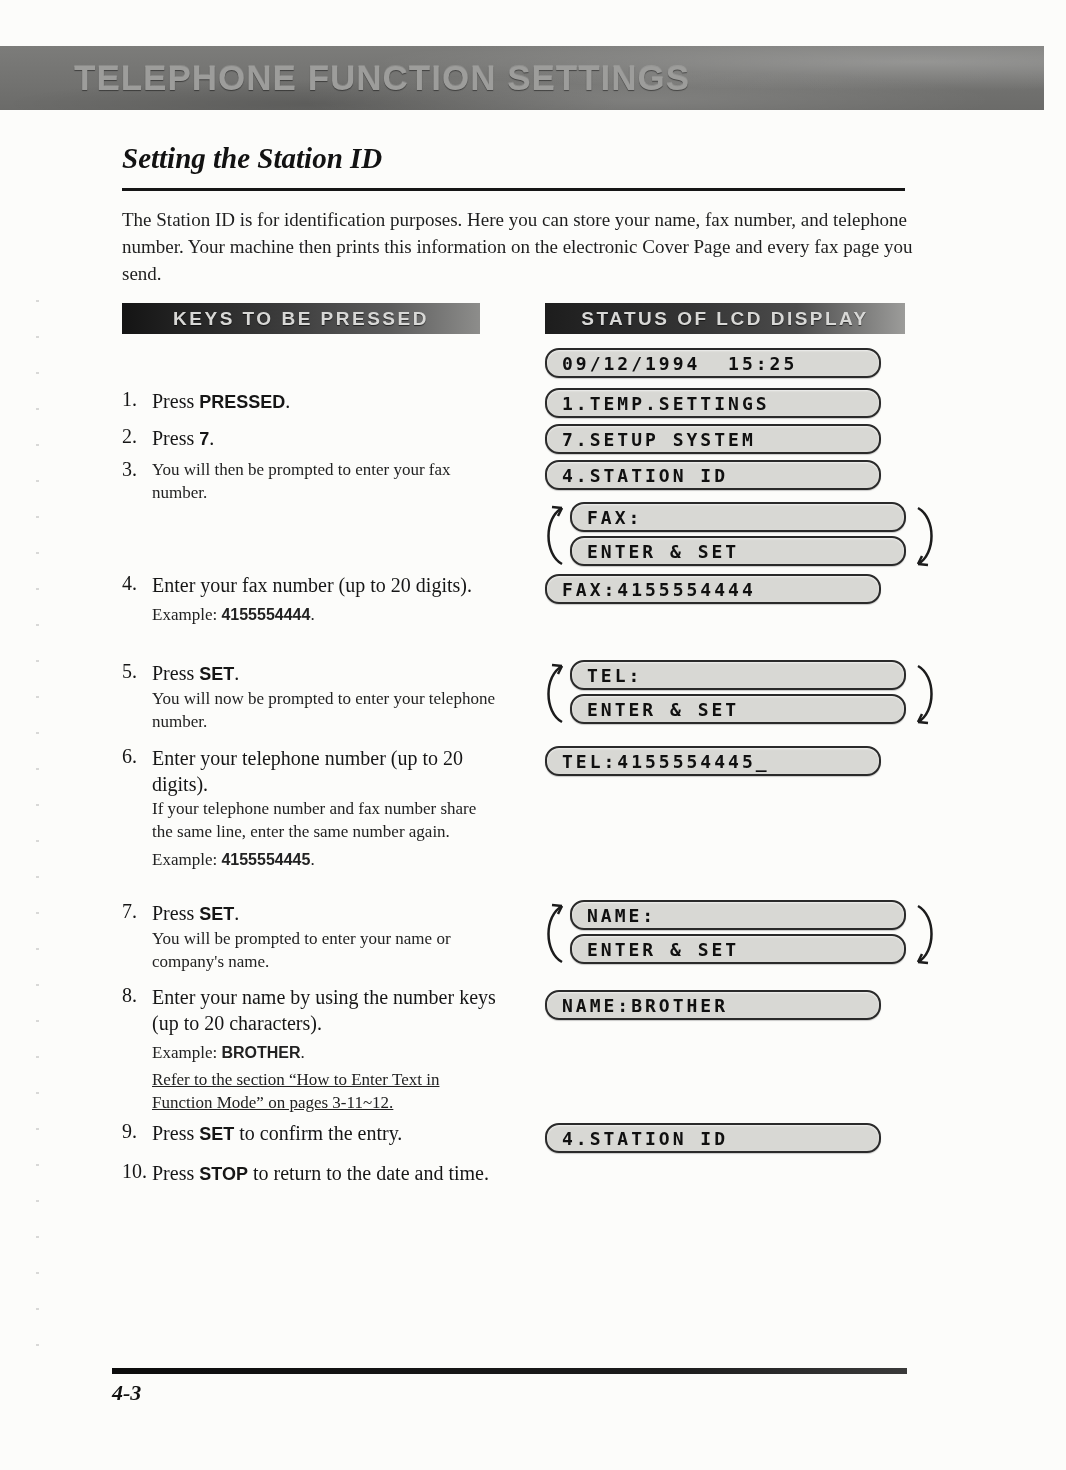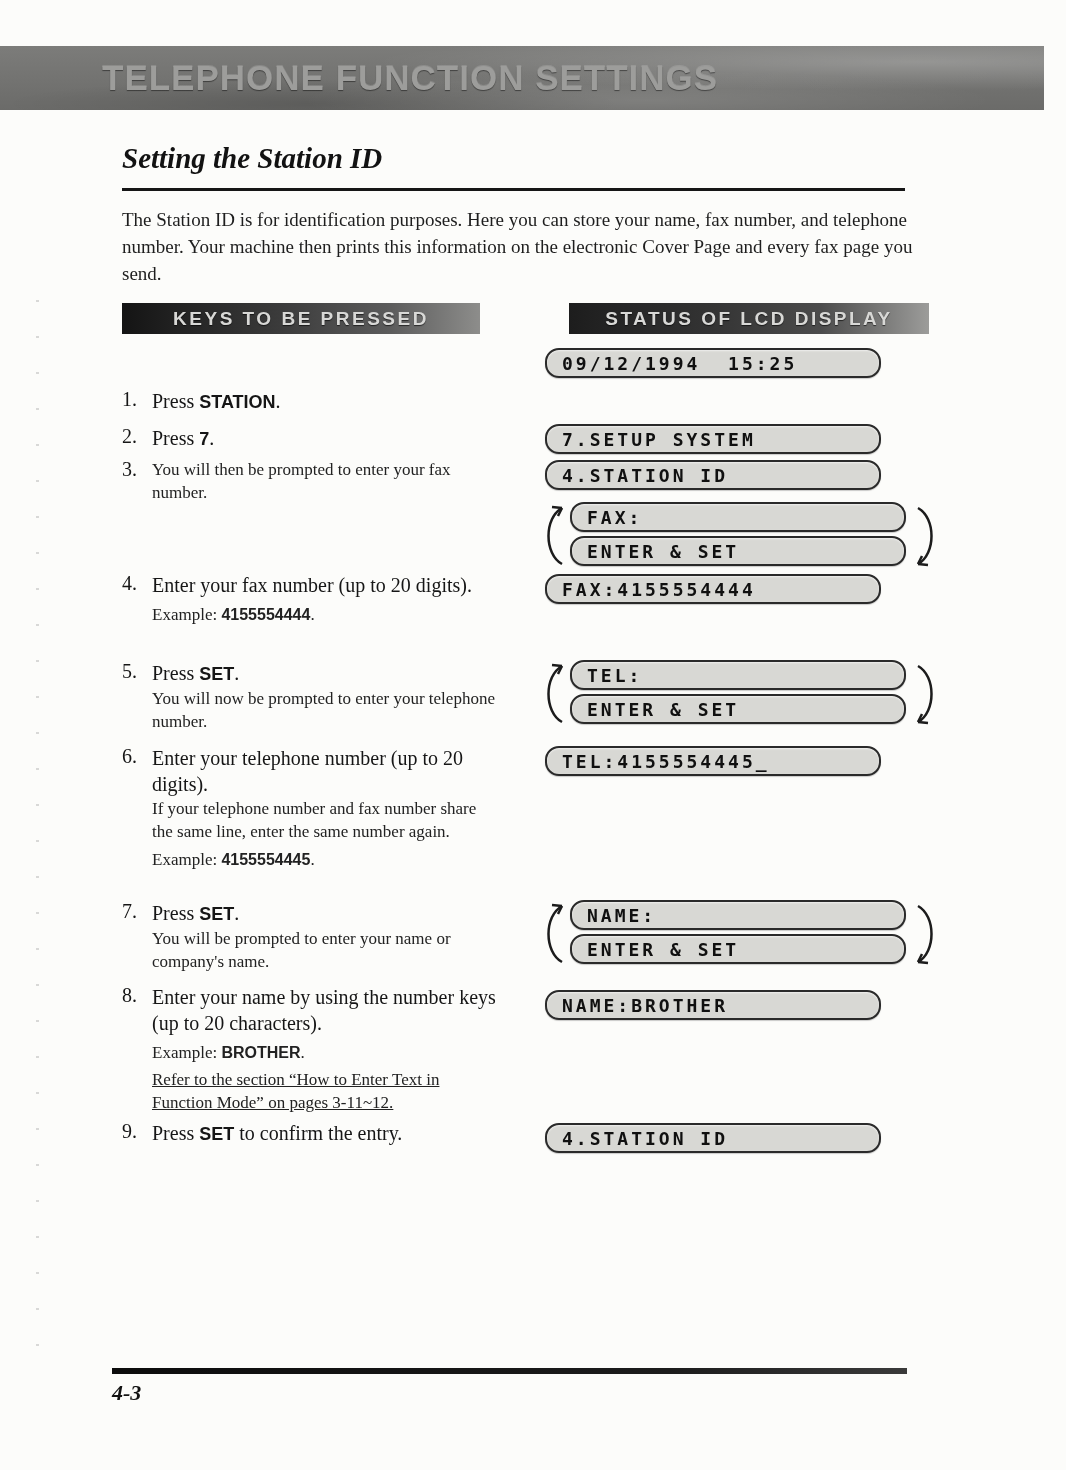--- a/index.html
+++ b/index.html
@@ -20,21 +20,21 @@
       radial-gradient(ellipse at 88% 25%, rgba(255,255,255,.22), transparent 42%),
       radial-gradient(ellipse at 62% 85%, rgba(255,255,255,.12), transparent 38%),
       radial-gradient(ellipse at 30% 90%, rgba(0,0,0,.15), transparent 30%),
       linear-gradient(180deg,#7c7c7a,#6b6b69);
     display:flex; align-items:center;
   }
   .top-banner .banner-text {
     font-family:"Liberation Sans", sans-serif; font-weight:bold;
     font-size:35px; letter-spacing:1px; color:#9d9d9b;
     text-shadow:0 1px 1px rgba(0,0,0,.45), 0 -1px 0 rgba(255,255,255,.15);
-    padding-left:102px;
+    padding-left:74px;
   }
   
   .section-title {
     position:absolute; left:122px; top:142px;
     font-style:italic; font-weight:bold; font-size:29px; color:#121212;
   }
   .title-rule { position:absolute; left:122px; top:188px; width:783px; height:3px; background:#161616; }
   .intro {
     position:absolute; left:122px; top:206px; width:792px;
     font-size:19px; line-height:27px; color:#1e1e1e;
@@ -47,21 +47,20 @@
     text-shadow:0 1px 1px rgba(0,0,0,.6);
   }
   .col-header.keys {
     left:122px; top:303px; width:358px;
     background:linear-gradient(90deg,#141414,#3c3c3c 45%,#5c5c5c 75%,#8d8d8b);
     text-align:center;
   }
   .col-header.status {
     left:545px; top:303px; width:360px;
     background:linear-gradient(90deg,#1d1d1d,#343434 40%,#4c4c4c 70%,#9c9c9a);
-    margin-left:24px;
   }
   
   .step { position:absolute; left:122px; width:374px; display:flex; }
   .step-num { flex:none; width:30px; font-size:20px; color:#161616; }
   .step:last-of-type .step-num { width:36px; }
   .step-body { flex:1; }
   .step-main { font-size:20px; line-height:26px; color:#161616; }
   .step-main b, .example-value {
     font-family:"Liberation Sans", sans-serif; font-weight:bold; font-size:18px;
   }
@@ -116,21 +115,21 @@
   <div class="title-rule"></div>
 
   <p class="intro">The Station ID is for identification purposes. Here you can store your name, fax number, and telephone number. Your machine then prints this information on the electronic Cover Page and every fax page you send.</p>
 
   <div class="col-header keys">KEYS TO BE PRESSED</div>
   <div class="col-header status">STATUS OF LCD DISPLAY</div>
 
   <div class="step" style="top:388px">
     <span class="step-num">1.</span>
     <div class="step-body">
-      <p class="step-main"><span>Press </span><b>STATION</b><span>.</span></p>
+      <p class="step-main"><span>Press </span><b>PRESSED</b><span>.</span></p>
     </div>
   </div>
 
   <div class="step" style="top:425px">
     <span class="step-num">2.</span>
     <div class="step-body">
       <p class="step-main"><span>Press </span><b>7</b><span>.</span></p>
     </div>
   </div>
 
@@ -183,23 +182,32 @@
     </div>
   </div>
 
   <div class="step" style="top:1120px">
     <span class="step-num">9.</span>
     <div class="step-body">
       <p class="step-main"><span>Press </span><b>SET</b><span> to confirm the entry.</span></p>
     </div>
   </div>
 
+  <div class="step" style="top:1160px">
+    <span class="step-num">10.</span>
+    <div class="step-body">
+      <p class="step-main"><span>Press </span><b>STOP</b><span> to return to the date and time.</span></p>
+    </div>
+  </div>
 
   <div class="lcd" style="top:348px">
     <span class="lcd-text">09/12/1994  15:25</span>
+  </div>
+  <div class="lcd" style="top:388px">
+    <span class="lcd-text">1.TEMP.SETTINGS</span>
   </div>
   <div class="lcd" style="top:424px">
     <span class="lcd-text">7.SETUP SYSTEM</span>
   </div>
   <div class="lcd" style="top:460px">
     <span class="lcd-text">4.STATION ID</span>
   </div>
 
   <div class="lcd-group" style="top:502px; height:70px">
     <svg class="arrow arrow-left" width="26" height="70">

